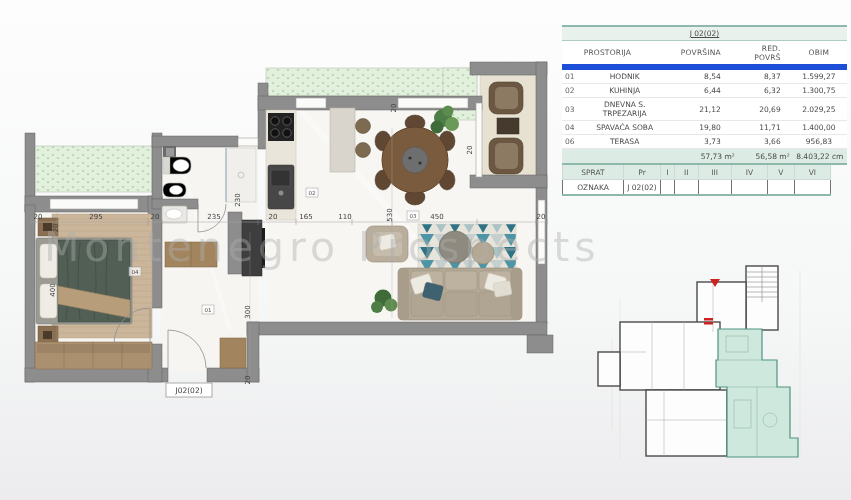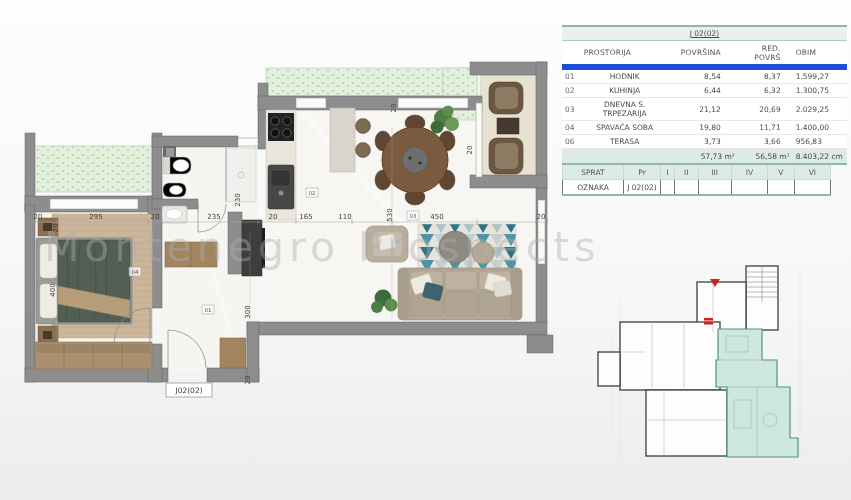--- a/index.html
+++ b/index.html
@@ -18,21 +18,21 @@
   .area-table .title-row td{background:#e8f1ec;text-align:center;padding:2px 0;
     border-bottom:1px solid #aecdc2;}
   .area-table .title-row span{text-decoration:underline;}
   .area-table th{font-weight:400;letter-spacing:.2px;padding:2.5px 3px;color:#555;
     border-bottom:6px solid #1d4ed8;}
   .area-table td{padding:2px 3px;border-bottom:1px solid #e8e8e8;}
   .area-table .c-num{width:15px;text-align:left;color:#666;}
   .area-table .c-room{width:108px;text-align:center;}
   .area-table .c-a{width:56px;text-align:right;padding-right:17px;}
   .area-table .c-r{width:50px;text-align:right;padding-right:12px;}
-  .area-table .c-o{width:56px;text-align:left;padding-right:5px;}
+  .area-table .c-o{width:56px;text-align:center;padding-right:5px;}
   .area-table .totals td{background:#dcebe3;border-top:1px solid #8fb8ac;border-bottom:none;padding:2.5px 3px;}
 
   .floor-table{position:absolute;left:562px;top:163px;width:269px;
     border-top:2px solid #8fb8ac;border-bottom:2px solid #8fb8ac;
     font-size:7.5px;color:#4a4a4a;background:#fff;}
   .floor-table th{font-weight:400;background:#dcebe3;border:1px solid #cdd9d4;
     padding:2.5px 0;text-align:center;color:#555;}
   .floor-table td{border:1px solid #737373;padding:2.5px 0;text-align:center;height:9px;}
   .floor-table .c-sprat{width:60px;}
   .floor-table .c-pr{width:36px;text-align:center;}

